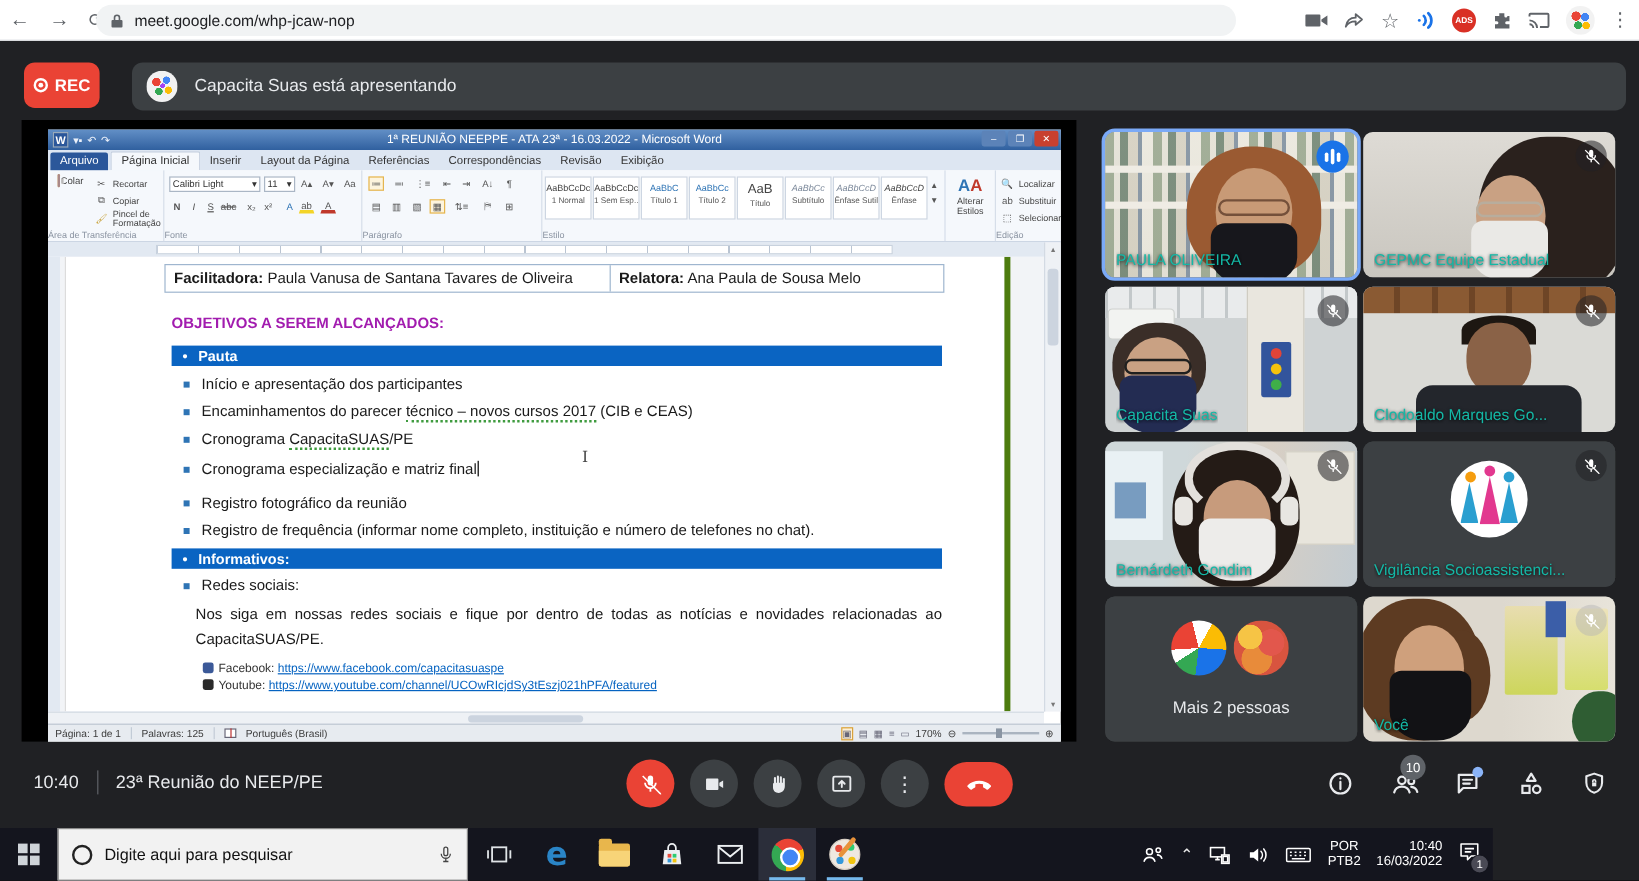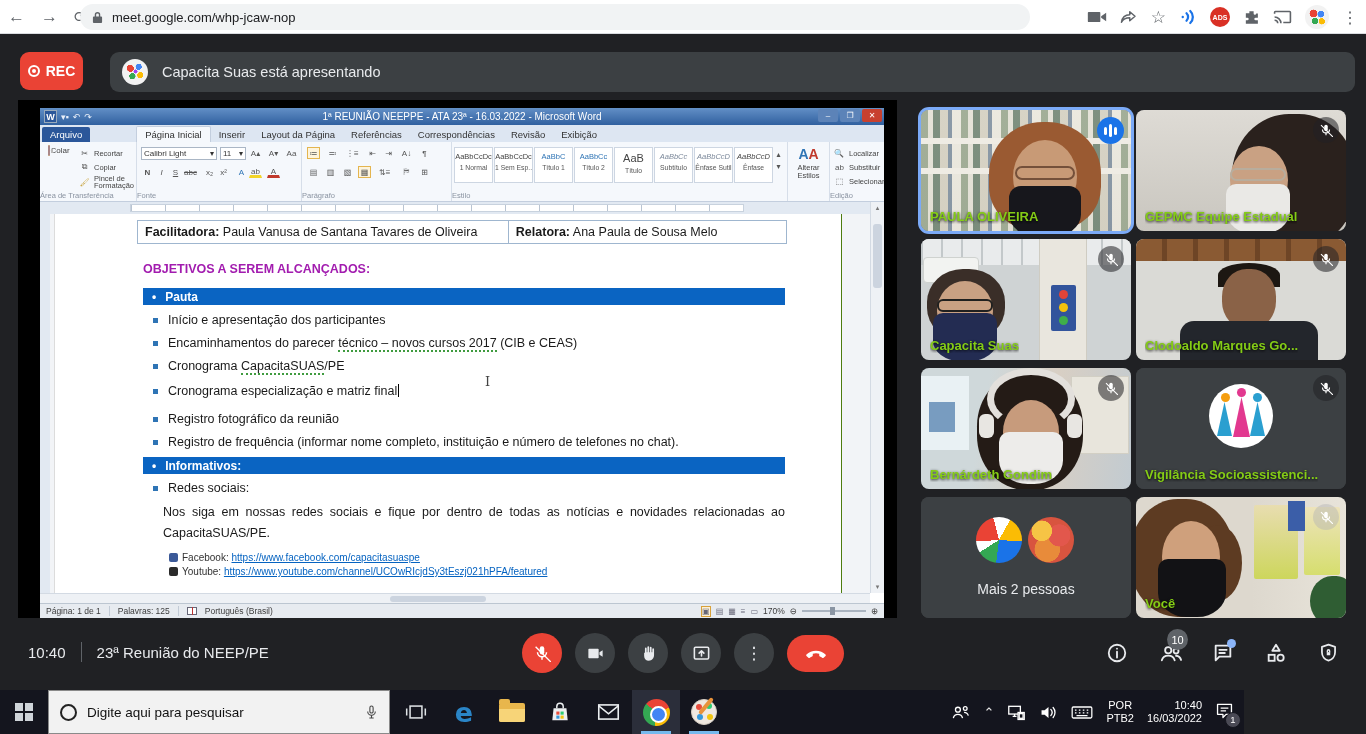--- a/index.html
+++ b/index.html
@@ -46,21 +46,21 @@
   .qat{display:flex;gap:4px;font-size:9px;color:#eaf0fa;}
   .wtitletext{position:absolute;left:0;right:0;text-align:center;pointer-events:none;}
   .winbtns{position:absolute;right:2px;top:1px;display:flex;gap:2px;}
   .wbtn{width:20px;height:13px;font-size:8px;color:#fff;display:flex;align-items:center;justify-content:center;
         background:#5c83b8;border-radius:2px;}
   .wbtn.close{background:#c8402f;}
   .wtabs{position:absolute;left:0;top:17px;right:0;height:17px;background:#dde6f2;display:flex;align-items:flex-end;
          padding-left:2px;font-size:9.5px;color:#333;}
   .wtab{padding:2px 8px 2px;}
   .wtab.file{background:#2b579a;color:#fff;border-radius:2px 2px 0 0;margin-right:2px;}
-  .wtab.active{background:#f5f8fc;border:1px solid #c3cede;border-bottom:none;border-radius:2px 2px 0 0;margin-left:44px;}
+  .wtab.active{background:#f5f8fc;border:1px solid #c3cede;border-bottom:none;border-radius:2px 2px 0 0;}
   .wribbon{position:absolute;left:0;top:34px;right:0;height:60px;background:#f5f8fc;border-bottom:1px solid #c3cede;font-size:8px;color:#444;}
   .rg{position:absolute;top:0;bottom:0;border-right:1px solid #d6dee9;}
   .rglabel{position:absolute;bottom:1px;left:0;right:0;font-size:7.5px;color:#8a93a1;}
   .bigbtn{position:absolute;left:4px;top:4px;width:30px;text-align:center;color:#444;}
   .clip{width:16px;height:20px;margin:0 auto;background:#e8c77d;border:1px solid #a88;border-radius:2px;position:relative;}
   .clip::after{content:"";position:absolute;left:2px;top:3px;right:2px;bottom:2px;background:#fff;border:1px solid #bbb;}
   .smallrow{position:absolute;left:38px;font-size:7.5px;white-space:nowrap;display:flex;gap:3px;align-items:center;}
   .glyphbtn{display:inline-flex;align-items:center;justify-content:center;min-width:13px;height:12px;border:1px solid transparent;
             font-size:8px;color:#555;}
   .fontbox{display:inline-flex;align-items:center;justify-content:space-between;border:1px solid #aab6c5;background:#fff;
@@ -68,21 +68,21 @@
   .stylebox{position:absolute;top:5px;width:39px;height:36px;border:1px solid #cdd6e2;background:#fff;text-align:center;overflow:hidden;}
   .stylebox .s1{display:block;font-size:7.5px;margin-top:4px;white-space:nowrap;}
   .stylebox .s2{display:block;font-size:6.8px;color:#555;margin-top:3px;white-space:nowrap;}
   .blueS{color:#2e74b5;}
   .graySt{color:#7b889a;font-style:italic;}
   .wruler{position:absolute;left:0;top:94px;right:14px;height:12px;background:#e2e9f2;}
   .rband{position:absolute;left:90px;top:2px;width:614px;height:8px;background:#fff;border:1px solid #c8d2de;
          background-image:repeating-linear-gradient(90deg,#b9c4d2 0 1px,transparent 1px 34px);}
   .vruler{position:absolute;left:0;top:106px;width:10px;bottom:25px;background:#e2e9f2;}
   .wdoc{position:absolute;left:0;top:106px;width:830px;height:379px;background:#f2f4f7;overflow:hidden;}
-  .page{position:absolute;left:14px;top:0;width:788px;height:379px;background:#fff;border-left:1px solid #dcdcdc;border-right:1px solid #4d7c0f;
+  .page{position:absolute;left:14px;top:0;width:788px;height:379px;background:#fff;border-left:1px solid #dcdcdc;border-right:5px solid #4d7c0f;
         font-size:12.5px;color:#1a1a1a;}
   .facrow{position:absolute;left:82px;top:6px;width:650px;display:flex;border:1px solid #9fb6cf;}
   .faccell{padding:4px 7px;border-right:1px solid #9fb6cf;width:372px;}
   .faccell:last-child{border-right:none;width:278px;}
   .dheading{position:absolute;left:88px;top:48px;color:#a21caf;font-weight:bold;}
   .dbanner{position:absolute;left:88px;width:642px;height:17px;background:#0a64c2;color:#fff;font-weight:bold;
            display:flex;align-items:center;gap:9px;padding-left:9px;font-size:12px;}
   .b1{top:74px;}
   .b2{top:243px;}
   .ditem{position:absolute;left:98px;display:flex;align-items:flex-start;gap:10px;line-height:15px;}
@@ -104,21 +104,21 @@
   .zoomctl{margin-left:auto;display:flex;align-items:center;gap:5px;}
   .viewic{font-size:8px;color:#667;}
   .ztrack{width:64px;height:2px;background:#aab4c0;position:relative;}
   .zthumb{position:absolute;left:28px;top:-3px;width:5px;height:8px;background:#8a95a3;}
   .spellbook{width:10px;height:8px;background:#fff;border:1px solid #667;position:relative;}
   .spellbook::after{content:"";position:absolute;left:4px;top:-1px;bottom:-1px;width:1px;background:#b33;}
 
   
   .tile{position:absolute;width:210px;height:121px;border-radius:8px;background:#3c4043;}
   .vid{position:absolute;inset:0;border-radius:8px;overflow:hidden;}
-  .pname{position:absolute;left:9px;bottom:7px;color:#84cc16;font-size:13px;font-weight:bold;
+  .pname{position:absolute;left:9px;bottom:7px;color:#14b8a6;font-size:13px;font-weight:normal;
          text-shadow:0 1px 3px rgba(0,0,0,.9);max-width:190px;white-space:nowrap;overflow:hidden;}
   .mic{position:absolute;right:7px;top:7px;width:26px;height:26px;border-radius:50%;background:rgba(32,33,36,.55);
        display:flex;align-items:center;justify-content:center;}
   .mic.light{background:rgba(180,180,180,.45);}
   .abadge{position:absolute;right:7px;top:7px;width:27px;height:27px;border-radius:50%;background:#1a73e8;
           display:flex;align-items:center;justify-content:center;gap:2px;}
   .abadge i{width:3px;background:#fff;border-radius:2px;}
   .speaking{box-shadow:0 0 0 3px #7baaf7;}
   .ph{position:absolute;}
   

